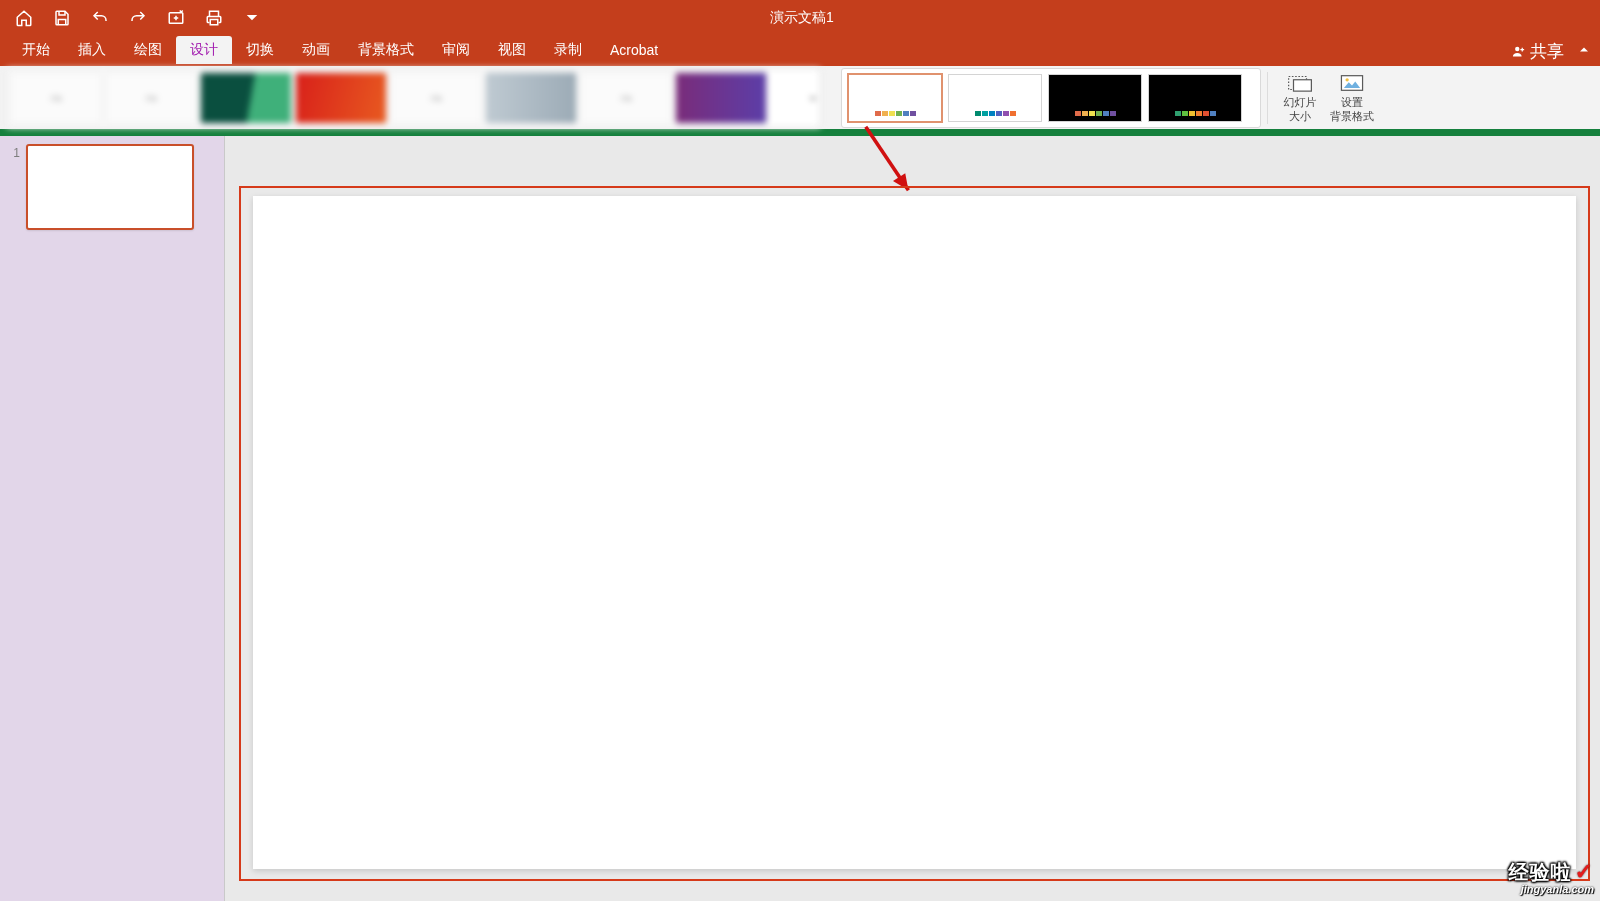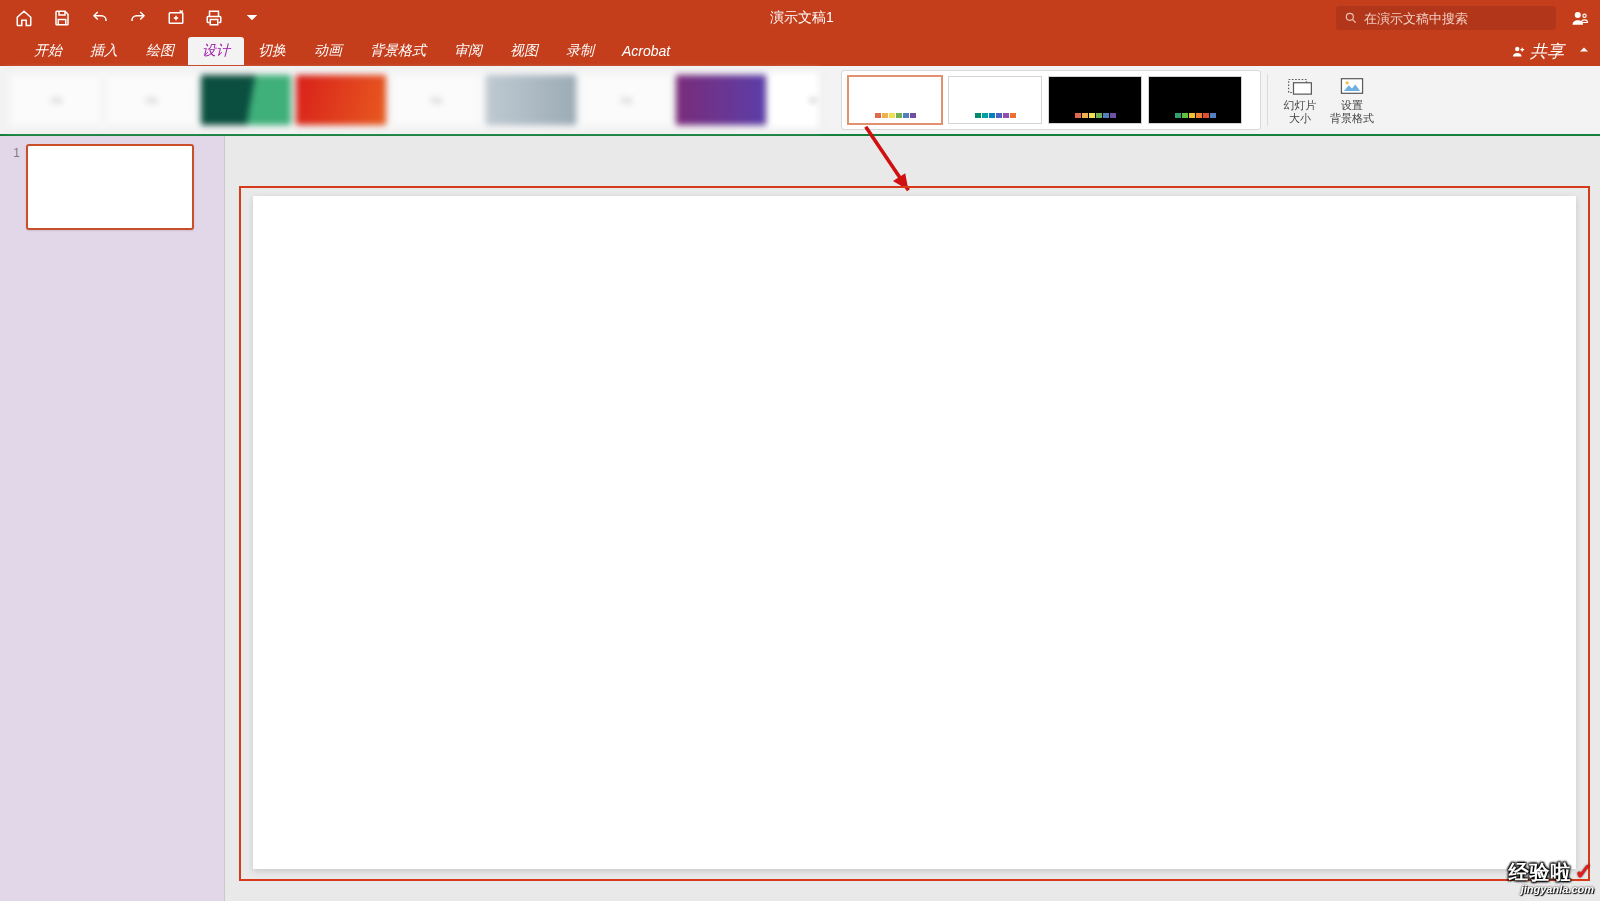--- a/index.html
+++ b/index.html
@@ -10,29 +10,29 @@
   .qat .ico, .titlebar .ico{display:flex;align-items:center;justify-content:center;width:20px;height:20px;}
   .qat .ico svg{width:18px;height:18px;}
   .title-center{position:absolute;left:4px;right:0;text-align:center;font-size:14px;pointer-events:none;}
   .search-wrap{margin-left:auto;display:flex;align-items:center;gap:14px;padding-right:10px;}
   .search-box{display:flex;align-items:center;background:#b2371a;border-radius:3px;height:24px;width:220px;padding:0 8px;color:#f4cfc4;font-size:13px;gap:6px;}
   .search-box svg{width:14px;height:14px;opacity:.9;}
   .search-box input{background:transparent;border:none;outline:none;color:#f4cfc4;font-size:13px;flex:1;}
   .search-box input::placeholder{color:#f4cfc4;}
   .acct-ico svg{width:18px;height:18px;}
   
-  .ribbon-tabs{height:30px;background:#c43e1c;display:flex;align-items:center;padding:0 20px;position:relative;font-style:italic;}
+  .ribbon-tabs{height:30px;background:#c43e1c;display:flex;align-items:flex-start;padding:0 8px;position:relative;}
   .rtab{color:#fff;font-size:14px;padding:0 14px;height:28px;display:flex;align-items:center;border-radius:3px 3px 0 0;cursor:pointer;}
   .rtab.active{background:#f3f3f3;color:#a21caf;}
   .share-area{position:absolute;right:10px;top:0;height:30px;display:flex;align-items:center;gap:14px;color:#fff;font-size:17px;}
   .share-btn{display:flex;align-items:center;gap:4px;}
   .share-btn svg{width:15px;height:15px;}
   .collapse-caret svg{width:12px;height:12px;}
   
-  .ribbon{height:70px;background:#f3f3f3;border-bottom:2px solid #15803d;display:flex;align-items:center;}
+  .ribbon{height:70px;background:#f3f3f3;border-bottom:7px solid #15803d;display:flex;align-items:center;}
   .theme-gallery{margin-left:6px;height:60px;width:815px;background:#fff;border:1px solid #d9d9d9;border-radius:3px;display:flex;align-items:center;padding:2px 3px;gap:3px;position:relative;overflow:hidden;}
   .theme-thumb{height:52px;width:92px;border:1px solid #e0e0e0;border-radius:1px;display:flex;align-items:center;justify-content:center;flex:0 0 auto;overflow:hidden;}
   .tt1{background:#fbfbfb;}
   .tt2{background:#fbfbfb;}
   .tt3{background:linear-gradient(100deg,#0a4f3f 0%,#0a4f3f 55%,#3fb07a 55%,#3fb07a 100%);}
   .tt4{background:linear-gradient(105deg,#d8201a 0%,#e85a20 100%);}
   .tt5{background:#fbfbfb;}
   .tt6{background:linear-gradient(90deg,#bfcad2 0%,#9cabb6 100%);}
   .tt7{background:#fbfbfb;}
   .tt8{background:linear-gradient(90deg,#7a2c7a 0%,#5c3ea8 100%);}
@@ -105,37 +105,20 @@
           <rect x="7" y="14" width="10" height="7"></rect>
         </svg>
       </span>
     <span class="ico">
         <svg viewBox="0 0 24 24" fill="#fff">
           <path d="M5 8h14l-7 7z"></path>
         </svg>
       </span>
   </div>
   <div class="title-center">演示文稿1</div>
-  <div class="search-wrap">
-    <div class="search-box">
-      <svg viewBox="0 0 24 24" fill="none" stroke="#f4cfc4" stroke-width="2">
-          <circle cx="10" cy="10" r="6"></circle>
-          <path d="M20 20l-5-5"></path>
-        </svg>
-      <input type="text" placeholder="在演示文稿中搜索" style="">
-    </div>
-    <span class="ico acct-ico">
-        <svg viewBox="0 0 24 24" fill="#fff">
-          <circle cx="9" cy="8" r="4"></circle>
-          <path d="M2 21c0-4 3-6 7-6s7 2 7 6z"></path>
-          <circle cx="18" cy="9" r="2.2" fill="none" stroke="#fff" stroke-width="1.5"></circle>
-          <path d="M14 18c0-2 1.8-3.5 4-3.5s4 1.5 4 3.5z" fill="none" stroke="#fff" stroke-width="1.5"></path>
-        </svg>
-      </span>
-  </div>
 </div>
 
 <div class="ribbon-tabs">
   <div class="rtab">
       <span>开始</span>
     </div>
   <div class="rtab">
       <span>插入</span>
     </div>
   <div class="rtab">

